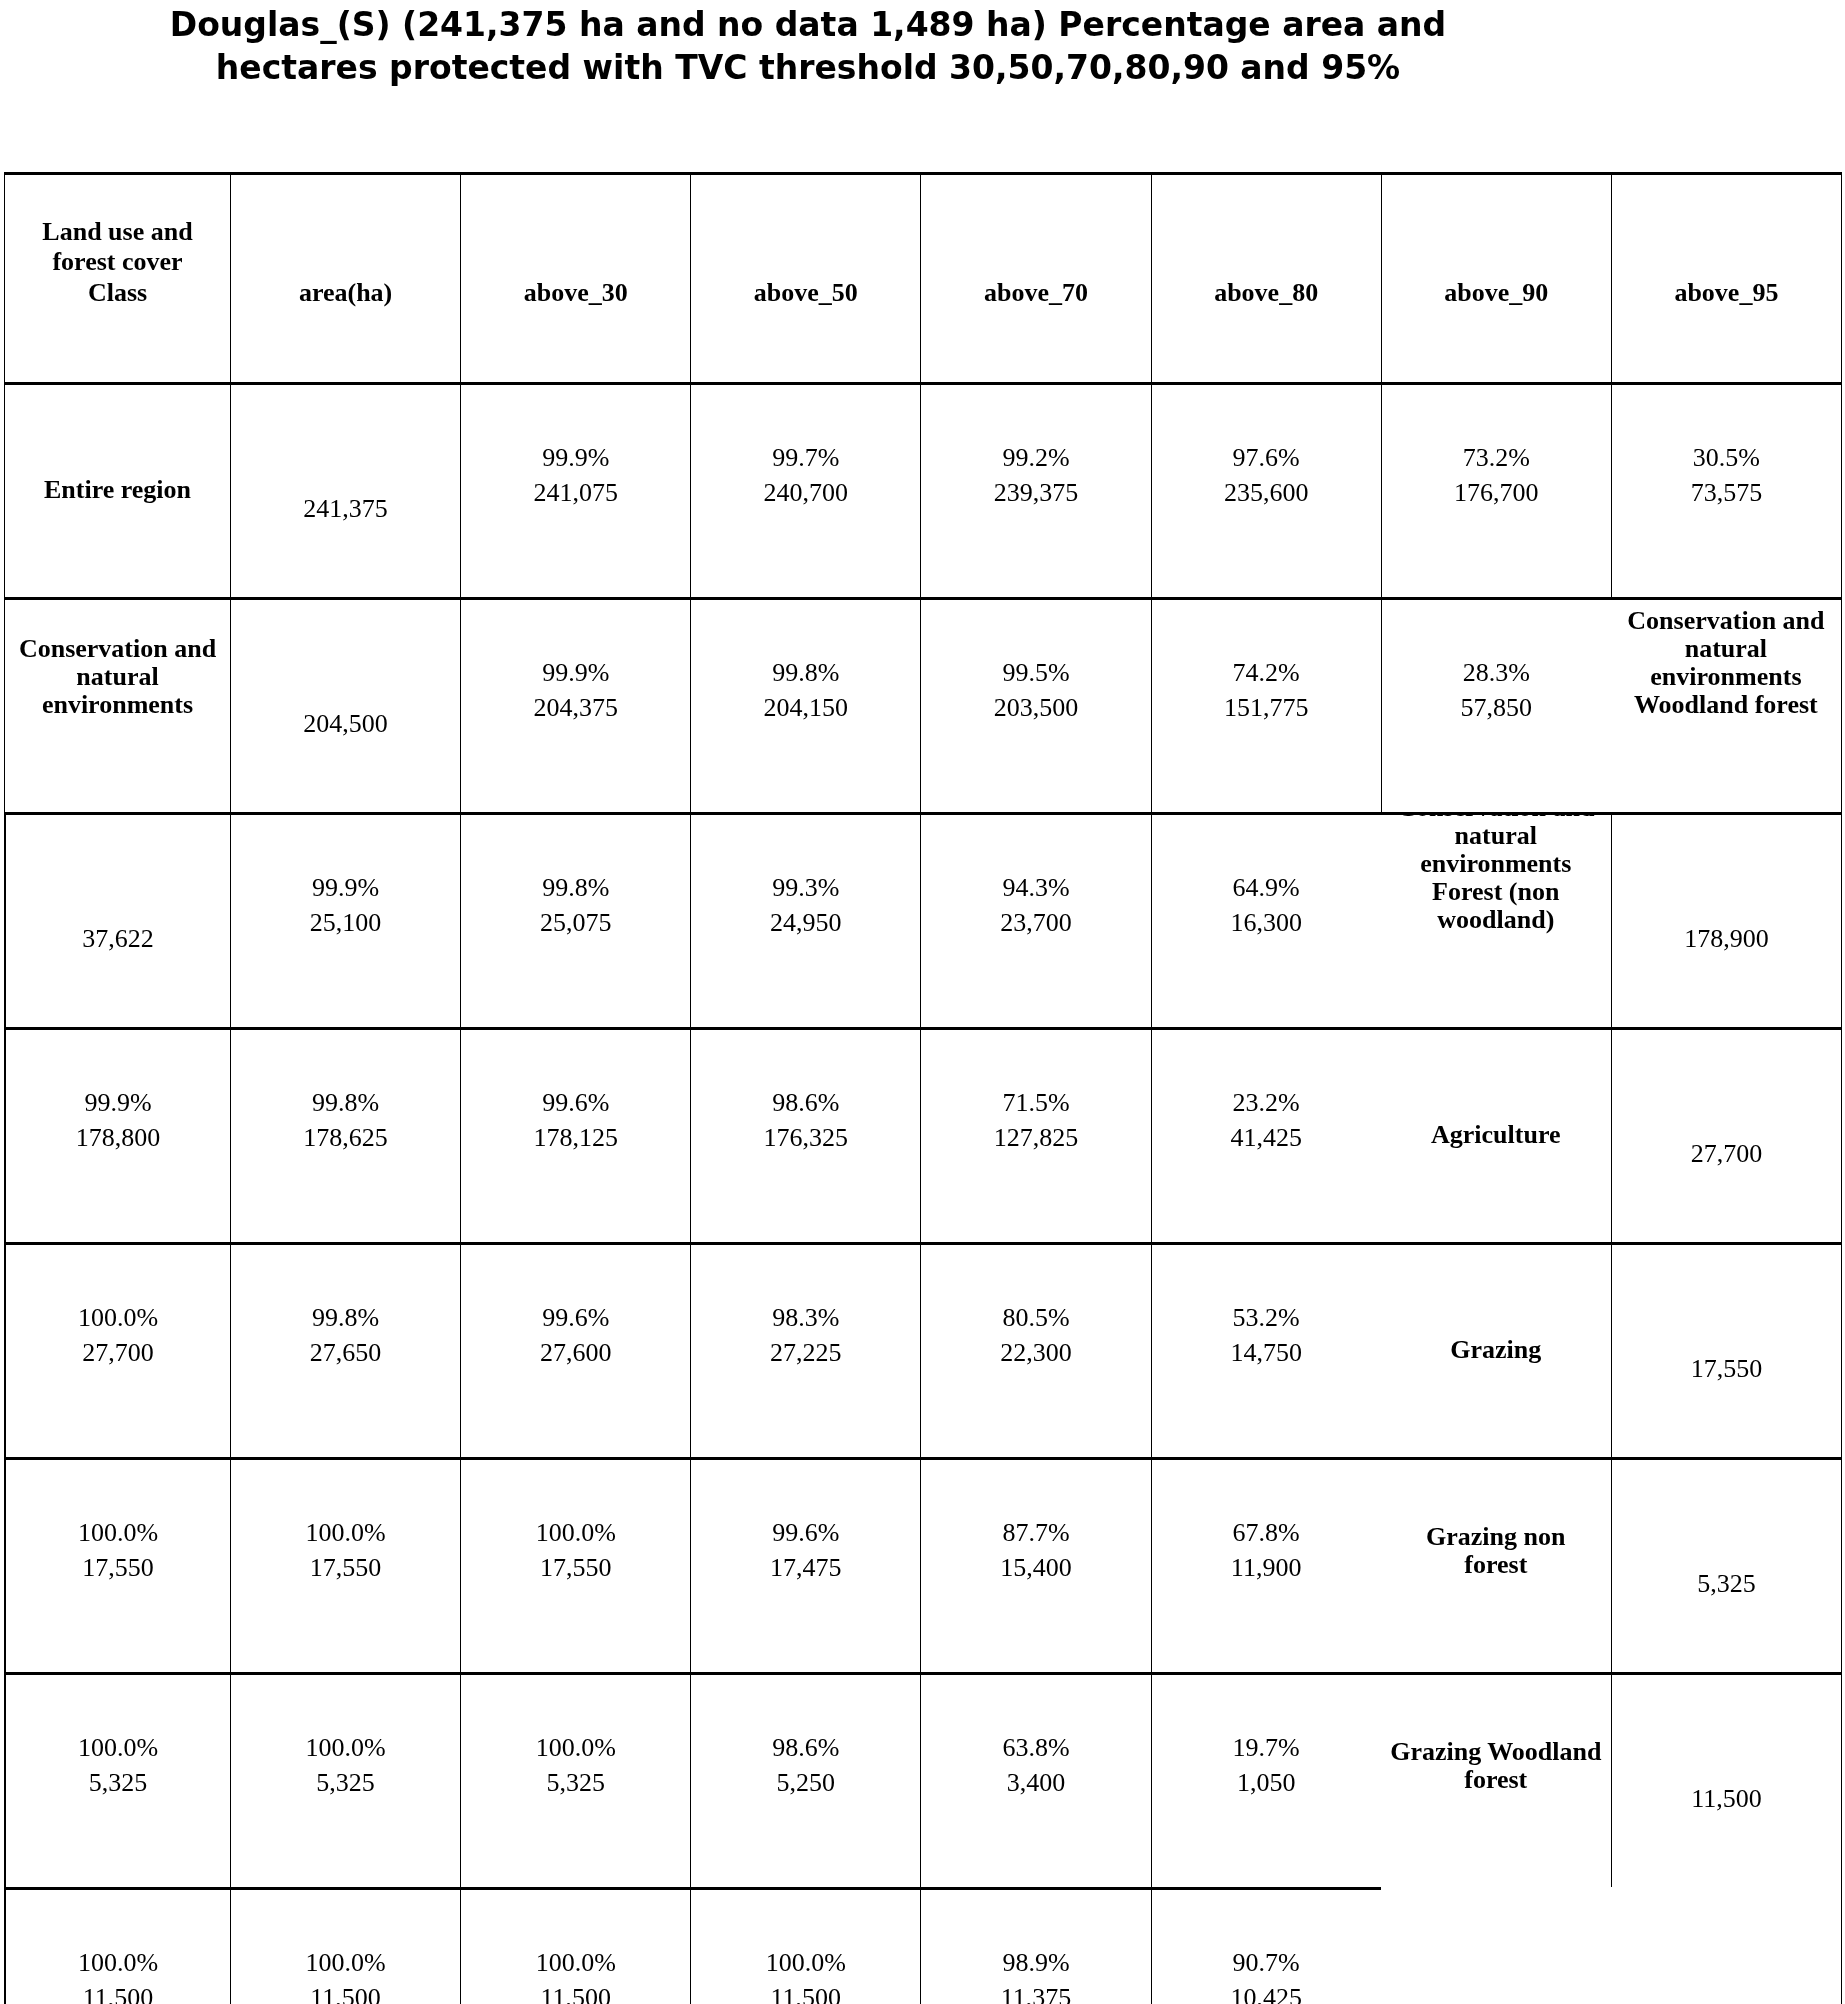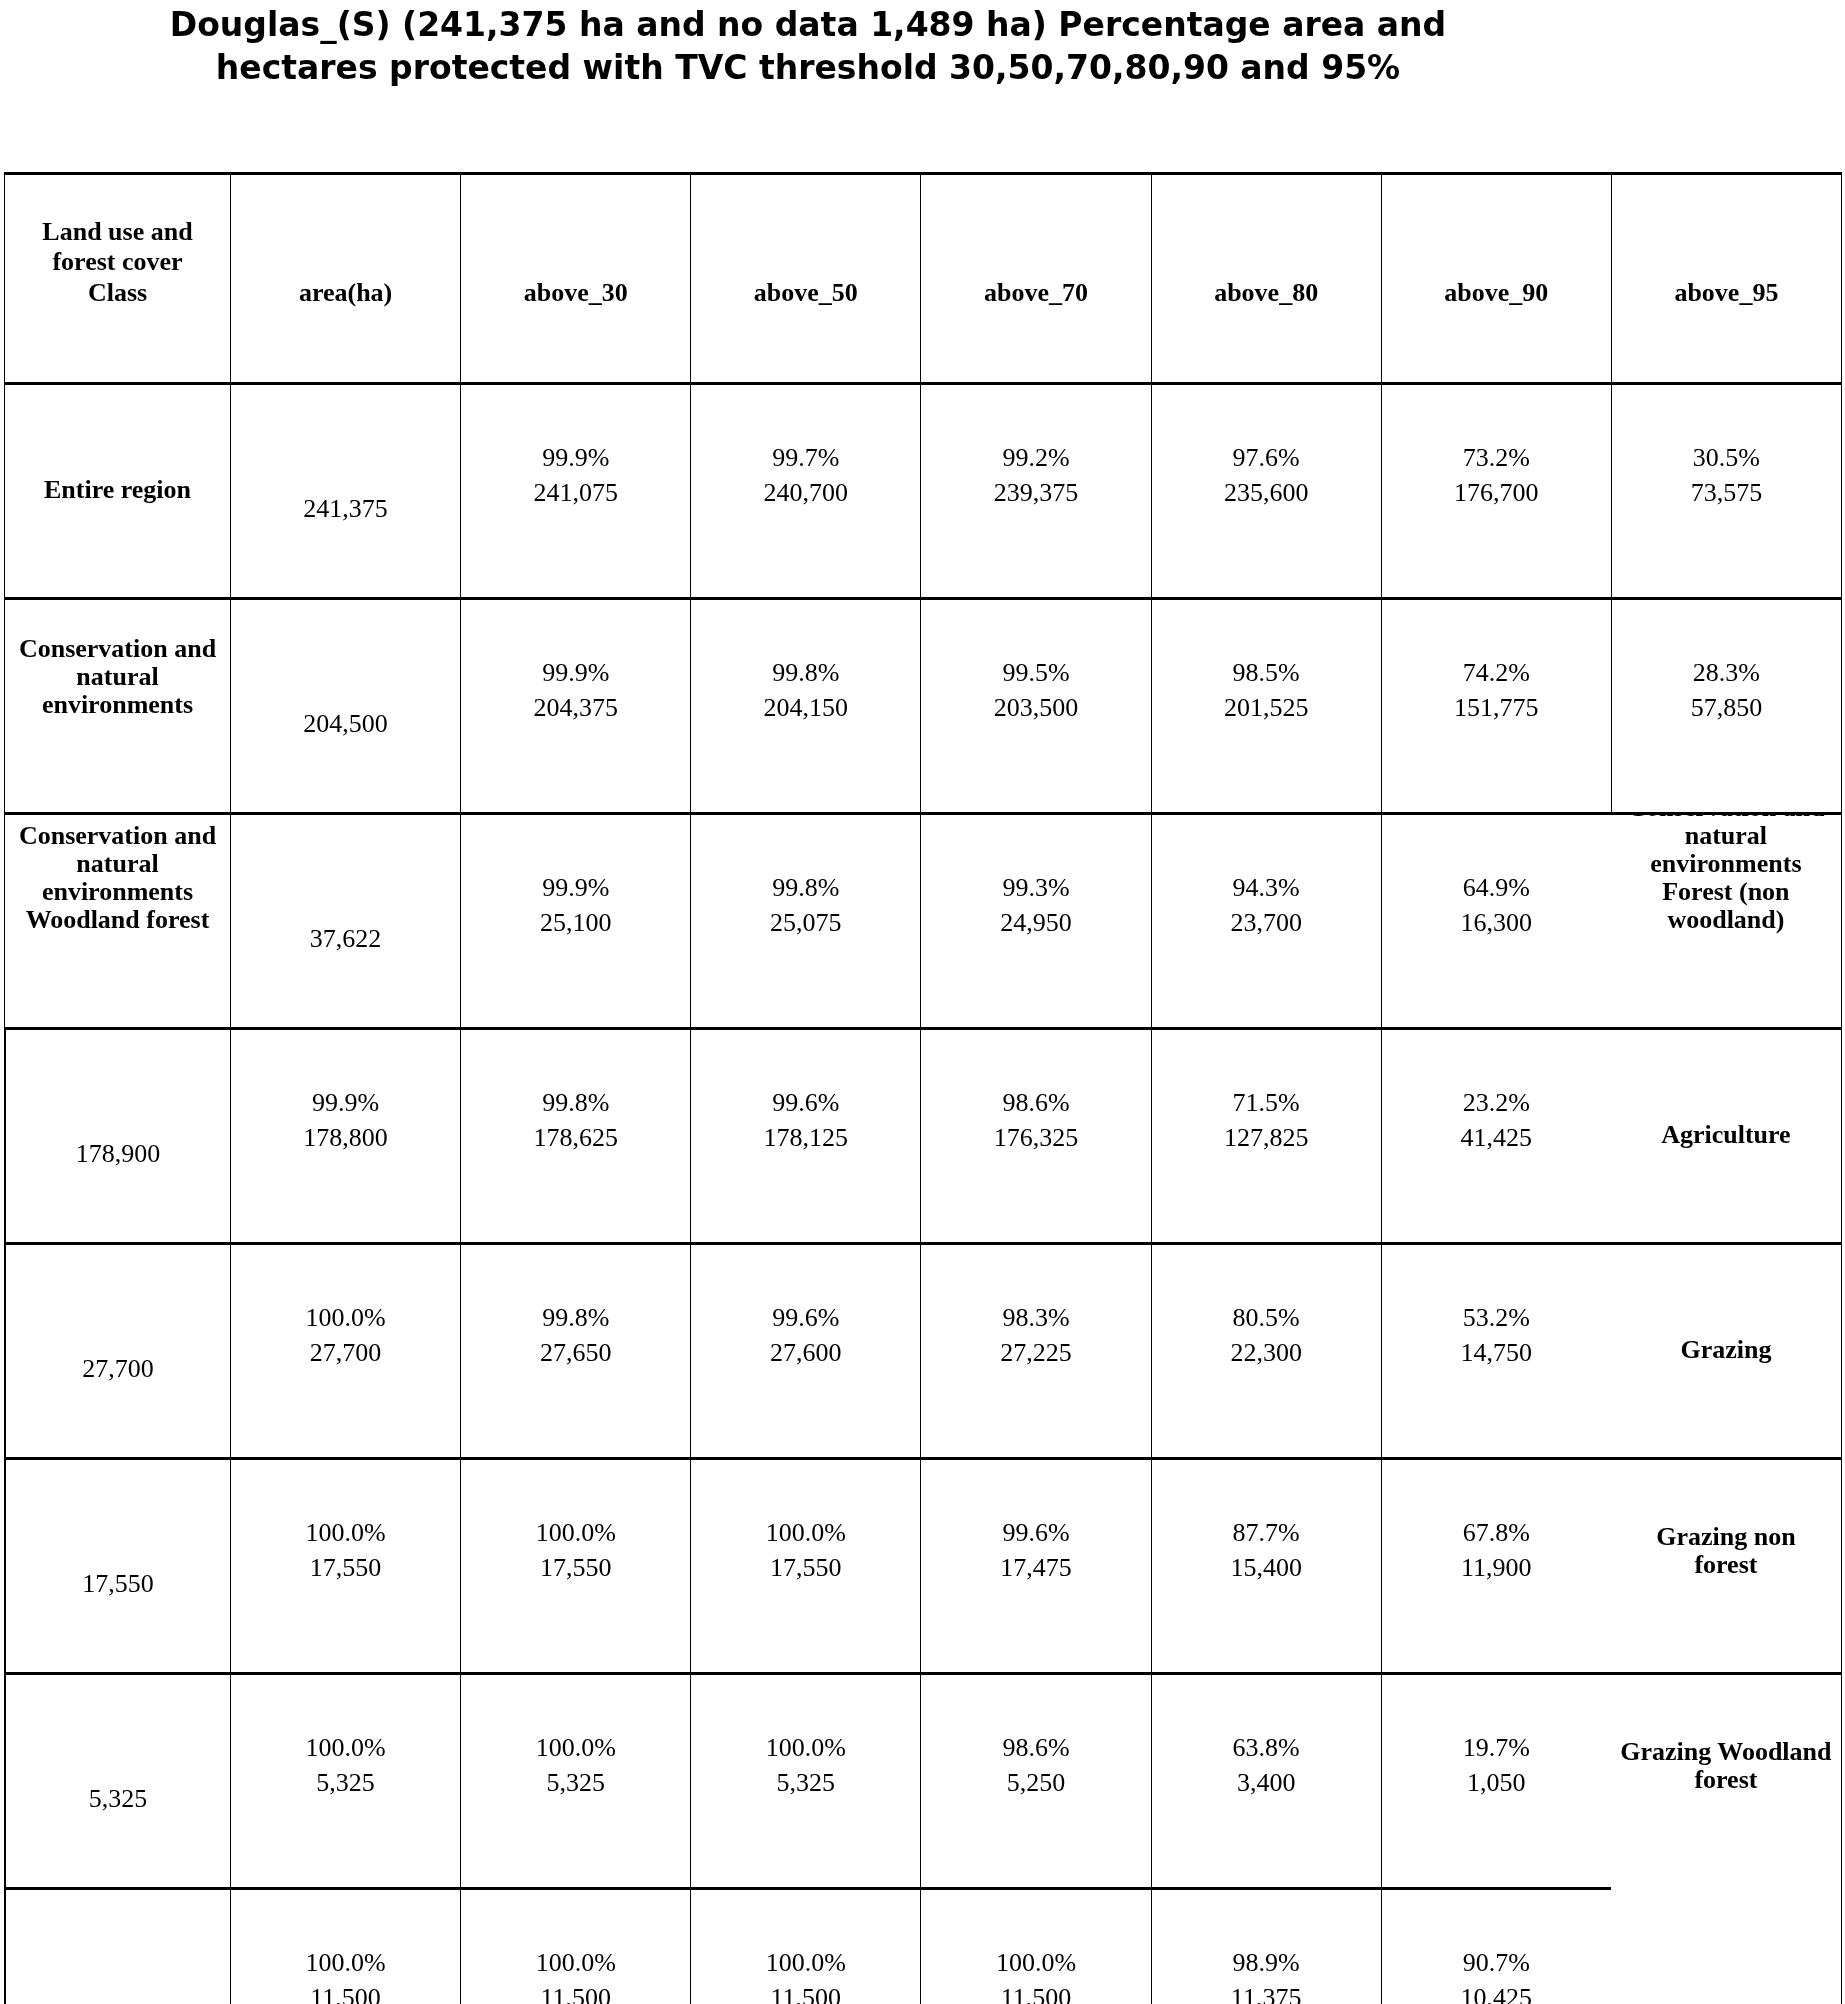--- a/index.html
+++ b/index.html
@@ -93,24 +93,20 @@
     </div>
   <div class="cell pair rt">
       <span>99.8%</span>
       <span>204,150</span>
     </div>
   <div class="cell pair rt">
       <span>99.5%</span>
       <span>203,500</span>
     </div>
   <div class="cell pair rt">
-      <span>98.5%</span>
-      <span>201,525</span>
-    </div>
-  <div class="cell pair rt">
       <span>74.2%</span>
       <span>151,775</span>
     </div>
   <div class="cell pair rt">
       <span>28.3%</span>
       <span>57,850</span>
     </div>
 
   <div class="cell label first rt">Conservation and
 natural

